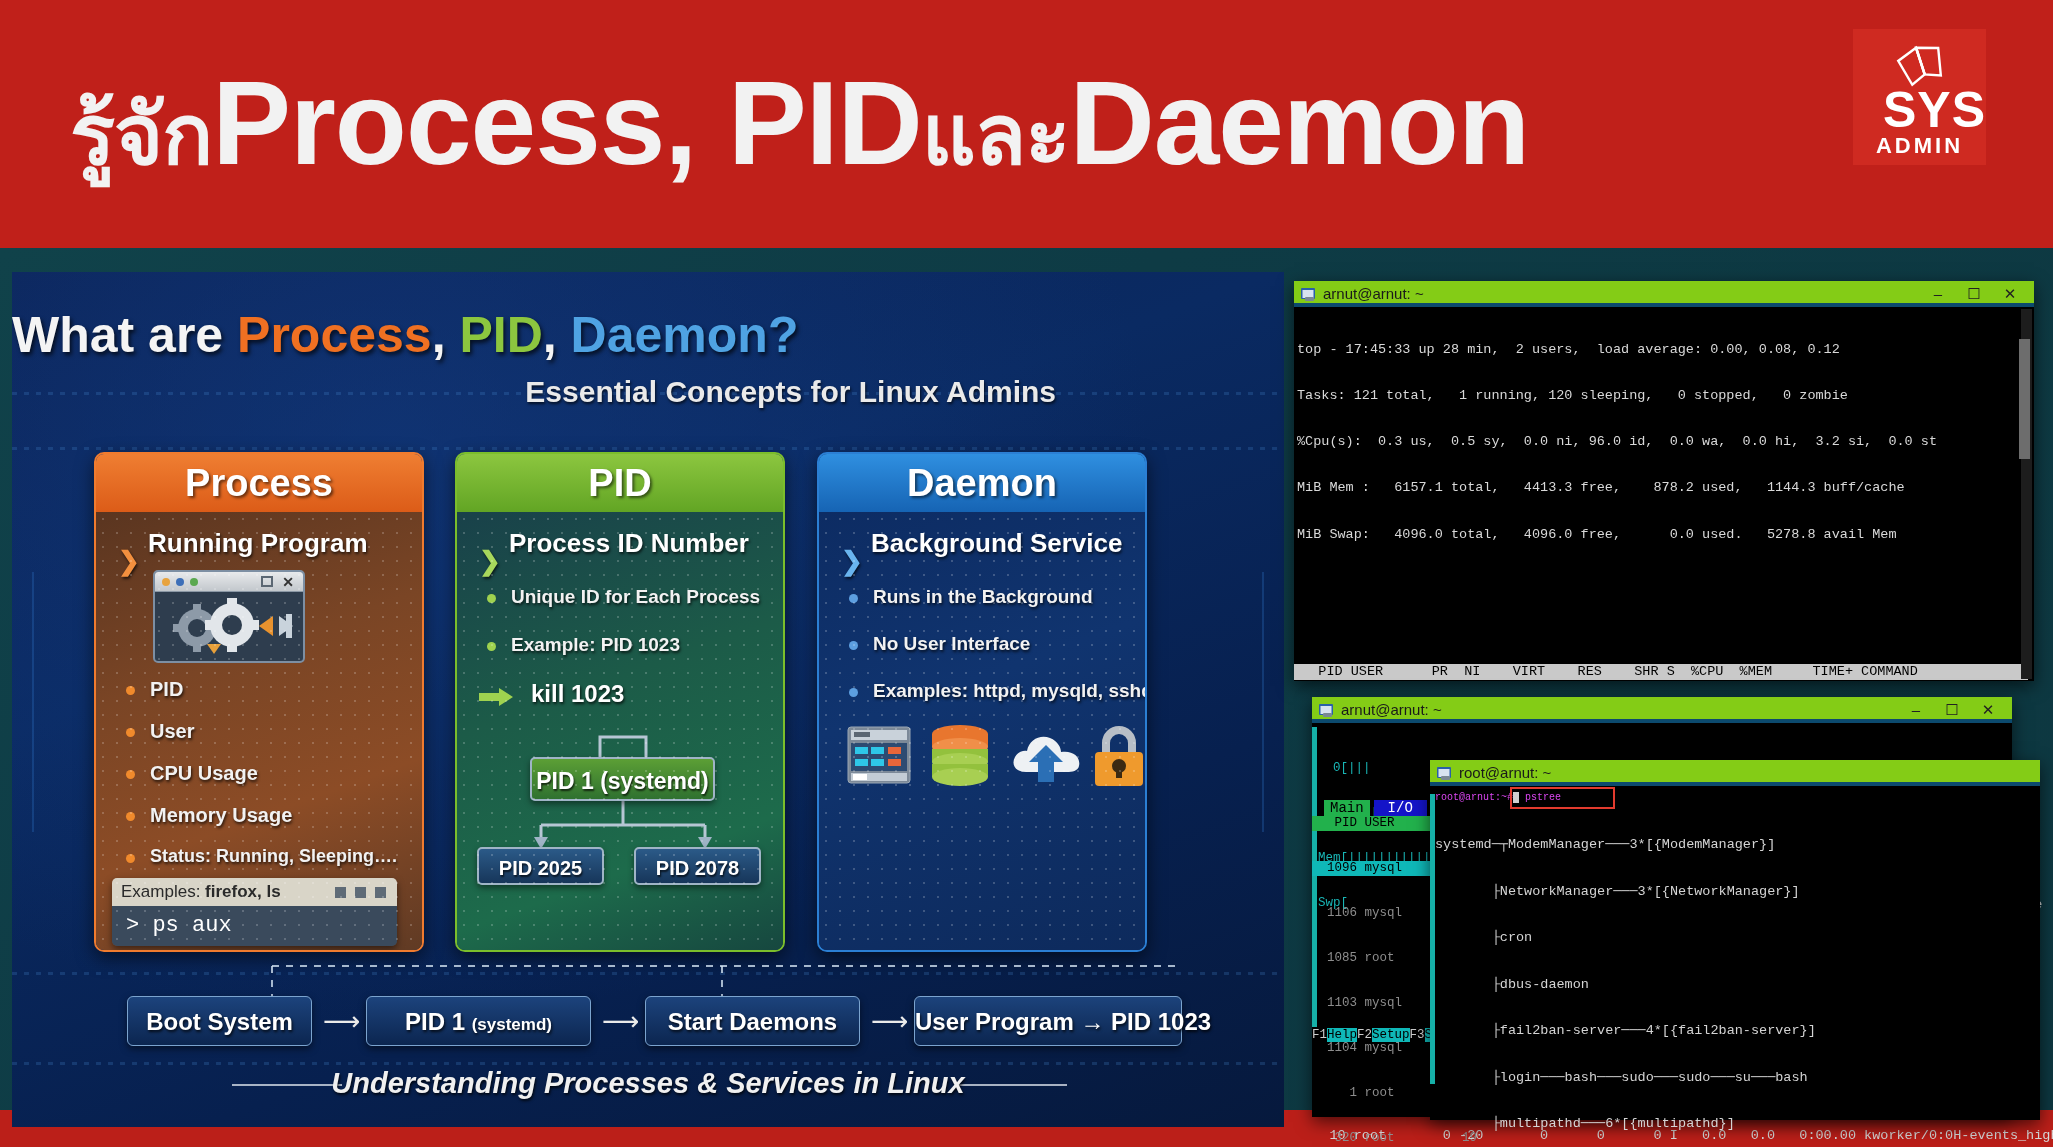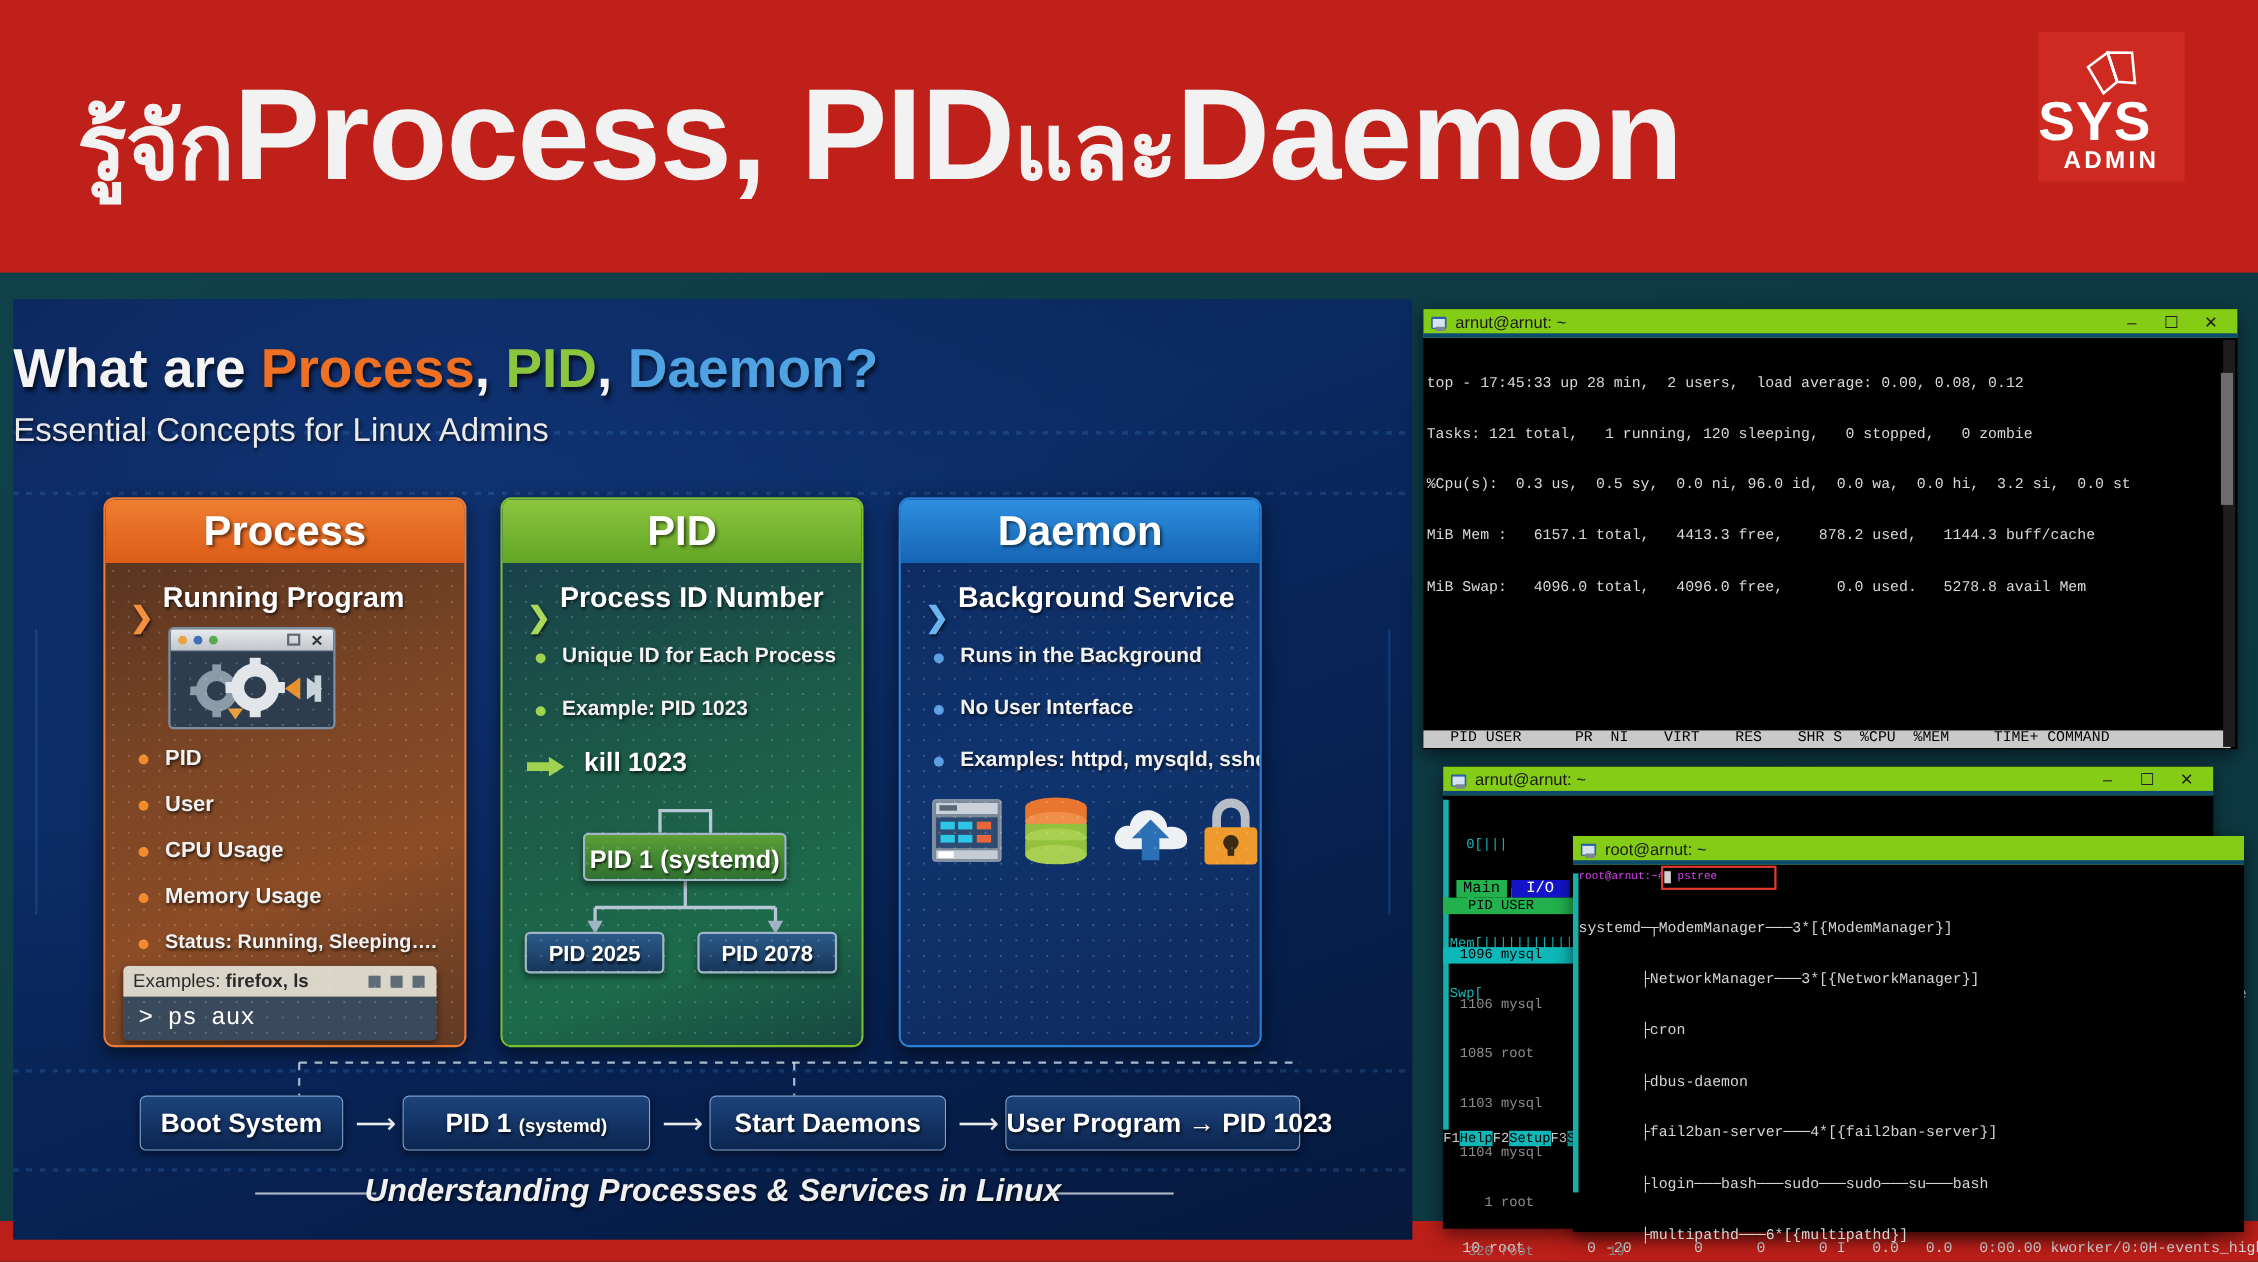--- a/index.html
+++ b/index.html
@@ -9,21 +9,21 @@
   
   #header { position:absolute; left:0; top:0; width:2053px; height:248px;
     background:#c0201a; }
   #header-title { position:absolute; left:70px; top:38px; width:1700px; height:170px;
     color:#f2f2f2; font-size:118px; font-weight:700; letter-spacing:-1px;
     white-space:nowrap; line-height:170px; }
   #header-title .th { font-size:84px; font-weight:700; }
   #logo-box { position:absolute; left:1853px; top:29px; width:133px; height:136px;
     background:#cf2a21; }
   #logo-book { position:absolute; left:38px; top:8px; width:60px; height:52px; }
-  #logo-sys { position:absolute; left:0; top:56px; width:133px; text-align:left;
+  #logo-sys { position:absolute; left:0; top:56px; width:133px; text-align:right;
     color:#fff; font-size:50px; font-weight:700; letter-spacing:1px; line-height:50px;
     font-family:"Liberation Sans", sans-serif; }
   #logo-admin { position:absolute; left:0; top:106px; width:133px; text-align:center;
     color:#fff; font-size:22px; font-weight:700; letter-spacing:3px; line-height:22px; }
 
   
   #page { position:absolute; left:0; top:248px; width:2053px; height:862px;
     background:linear-gradient(135deg,#10424a 0%,#0e3b45 40%,#0d3740 100%); }
   #bottom-strip { position:absolute; left:0; top:1110px; width:2053px; height:37px;
     background:#bb1f19; }
@@ -37,22 +37,22 @@
   .circuit { position:absolute; opacity:.30; background:#2d74c6; }
   .dotline { position:absolute; height:3px; opacity:.22;
     background:repeating-linear-gradient(90deg,#4a90d9 0 5px, transparent 5px 12px); }
 
   #info-title { position:absolute; left:0; top:34px; width:1272px; text-align:left;
     font-size:50px; font-weight:700; color:#f4f4f4;
     text-shadow:2px 3px 4px rgba(0,0,0,.7); }
   #info-title .orange { color:#ef7022; }
   #info-title .green  { color:#8cc63f; }
   #info-title .blue   { color:#4fa3e3; }
-  #info-sub { position:absolute; left:0; top:103px; width:1044px; text-align:left;
-    font-size:30px; font-weight:400; color:#eaeaea;
+  #info-sub { position:absolute; left:0; top:103px; width:1044px; text-align:right;
+    font-size:30px; font-weight:700; color:#eaeaea;
     text-shadow:1px 2px 3px rgba(0,0,0,.7); }
 
   
   .card { position:absolute; top:180px; width:330px; height:500px; border-radius:10px;
     box-shadow:0 6px 18px rgba(0,0,0,.55); overflow:hidden; }
   .card.process { left:82px;  border:2px solid #f07b2e; }
   .card.pid     { left:443px; border:2px solid #7bbe2b; }
   .card.daemon  { left:805px; border:2px solid #2b7fd4; }
   .card-head { height:58px; line-height:58px; text-align:center; font-size:38px;
     font-weight:700; color:#fff; text-shadow:2px 2px 3px rgba(0,0,0,.55); }

